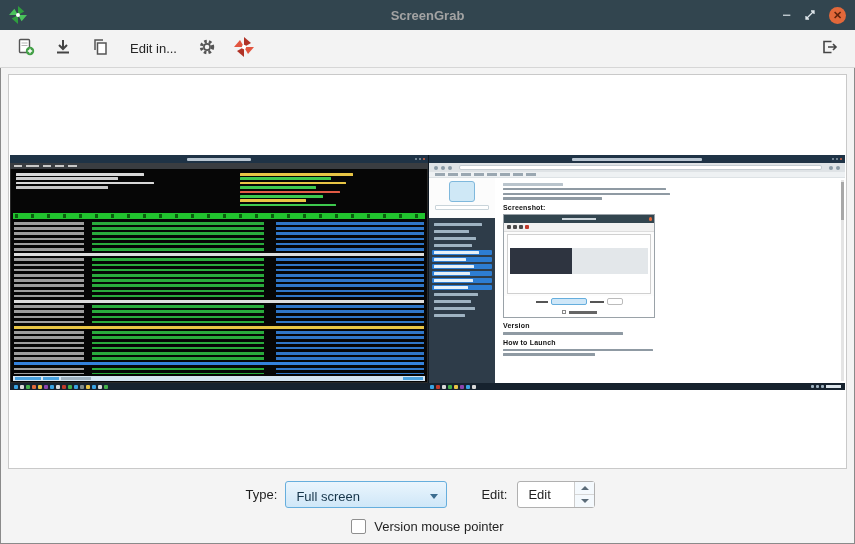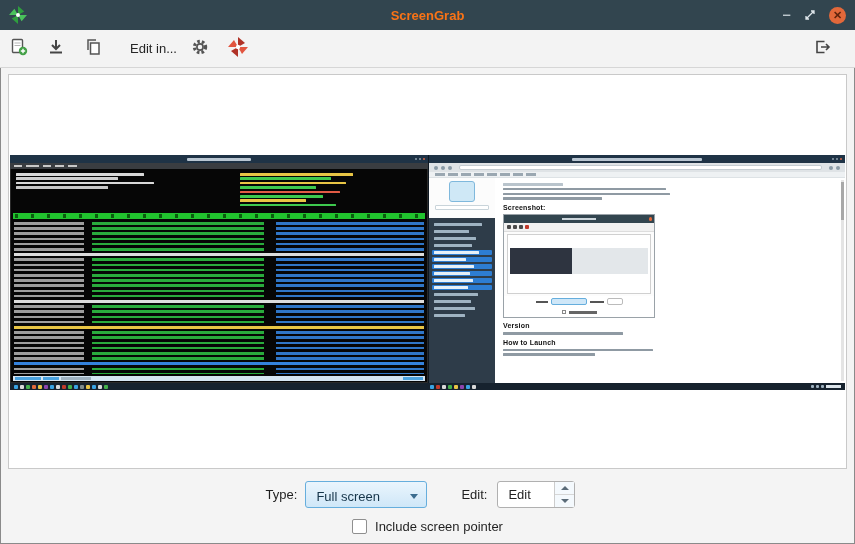--- a/index.html
+++ b/index.html
@@ -12,40 +12,40 @@
     box-shadow: inset 0 0 0 1px #8a8a8a;
   }
 
   
   .titlebar {
     position: absolute; top: 0; left: 0; right: 0; height: 30px;
     background: #32454f; display: flex; align-items: center; padding: 0 9px;
   }
   .titlebar .title {
     position: absolute; left: 0; right: 0; text-align: center;
-    color: #f97316; font-weight: bold; font-size: 13px; pointer-events: none;
+    color: #a3a3a3; font-weight: bold; font-size: 13px; pointer-events: none;
   }
   .app-icon { width: 18px; height: 18px; z-index: 2; }
   .win-controls { margin-left: auto; display: flex; align-items: center; gap: 13px; z-index: 2; }
   .btn-min { color: #dfe7ec; font-size: 15px; line-height: 10px; cursor: default; }
   .btn-max { display: flex; }
   .btn-close {
     width: 17px; height: 17px; border-radius: 50%; background: #e2683a;
     display: flex; align-items: center; justify-content: center;
     color: #5f230c; font-size: 11px; font-weight: bold; line-height: 1;
   }
 
   
   .toolbar {
     position: absolute; top: 30px; left: 0; right: 0; height: 38px;
     background: #f3f3f3; border-bottom: 1px solid #d6d6d6;
     display: flex; align-items: center; padding: 0 10px; gap: 5px;
   }
   .tb-btn {
-    height: 30px; min-width: 32px; display: flex; align-items: center; 
+    height: 30px; min-width: 32px; display: flex; align-items: center; justify-content: center;
     background: transparent; border: none; border-radius: 3px; cursor: default;
   }
   .tb-text { font-size: 13px; color: #262626; padding: 0 9px; font-family: "Liberation Sans", sans-serif; }
   .tb-spacer { flex: 1; }
 
   
   .frame {
     position: absolute; left: 8px; top: 74px; width: 839px; height: 395px;
     background: #ffffff; border: 1px solid #c9c9c9;
   }
@@ -147,21 +147,21 @@
   .tray { margin-left: auto; display: flex; gap: 2px; align-items: center; }
   .clock { width: 15px; height: 3px; background: #dce4ea; display: block; }
 
   
   .type-row {
     position: absolute; top: 481px; left: 0; right: 14px; height: 27px;
     display: flex; justify-content: center; align-items: center;
   }
   .ctl-label { font-size: 13px; color: #1f1f1f; }
   .combo {
-    width: 122px; height: 27px; margin-left: 8px;
+    width: 162px; height: 27px; margin-left: 8px;
     border: 1px solid #66aedd; border-radius: 3px;
     background: linear-gradient(#eaf5fd, #cfe7f8);
     display: flex; align-items: center; padding: 4px 8px 0 10px;
     font-size: 13px; color: #16354a; position: relative;
   }
   .combo .chev {
     margin-left: auto; width: 0; height: 0;
     border-left: 4px solid transparent; border-right: 4px solid transparent;
     border-top: 5px solid #3b6c8f;
   }
@@ -507,14 +507,14 @@
         </span>
       <span class="spin-down">
           <span class="tri-down"></span>
         </span>
     </span>
   </div>
 </div>
 
 <div class="check-row">
   <span class="checkbox"></span>
-  <span class="ctl-label">Include screen pointer</span>
+  <span class="ctl-label">Version mouse pointer</span>
 </div>
 
 </body></html>

